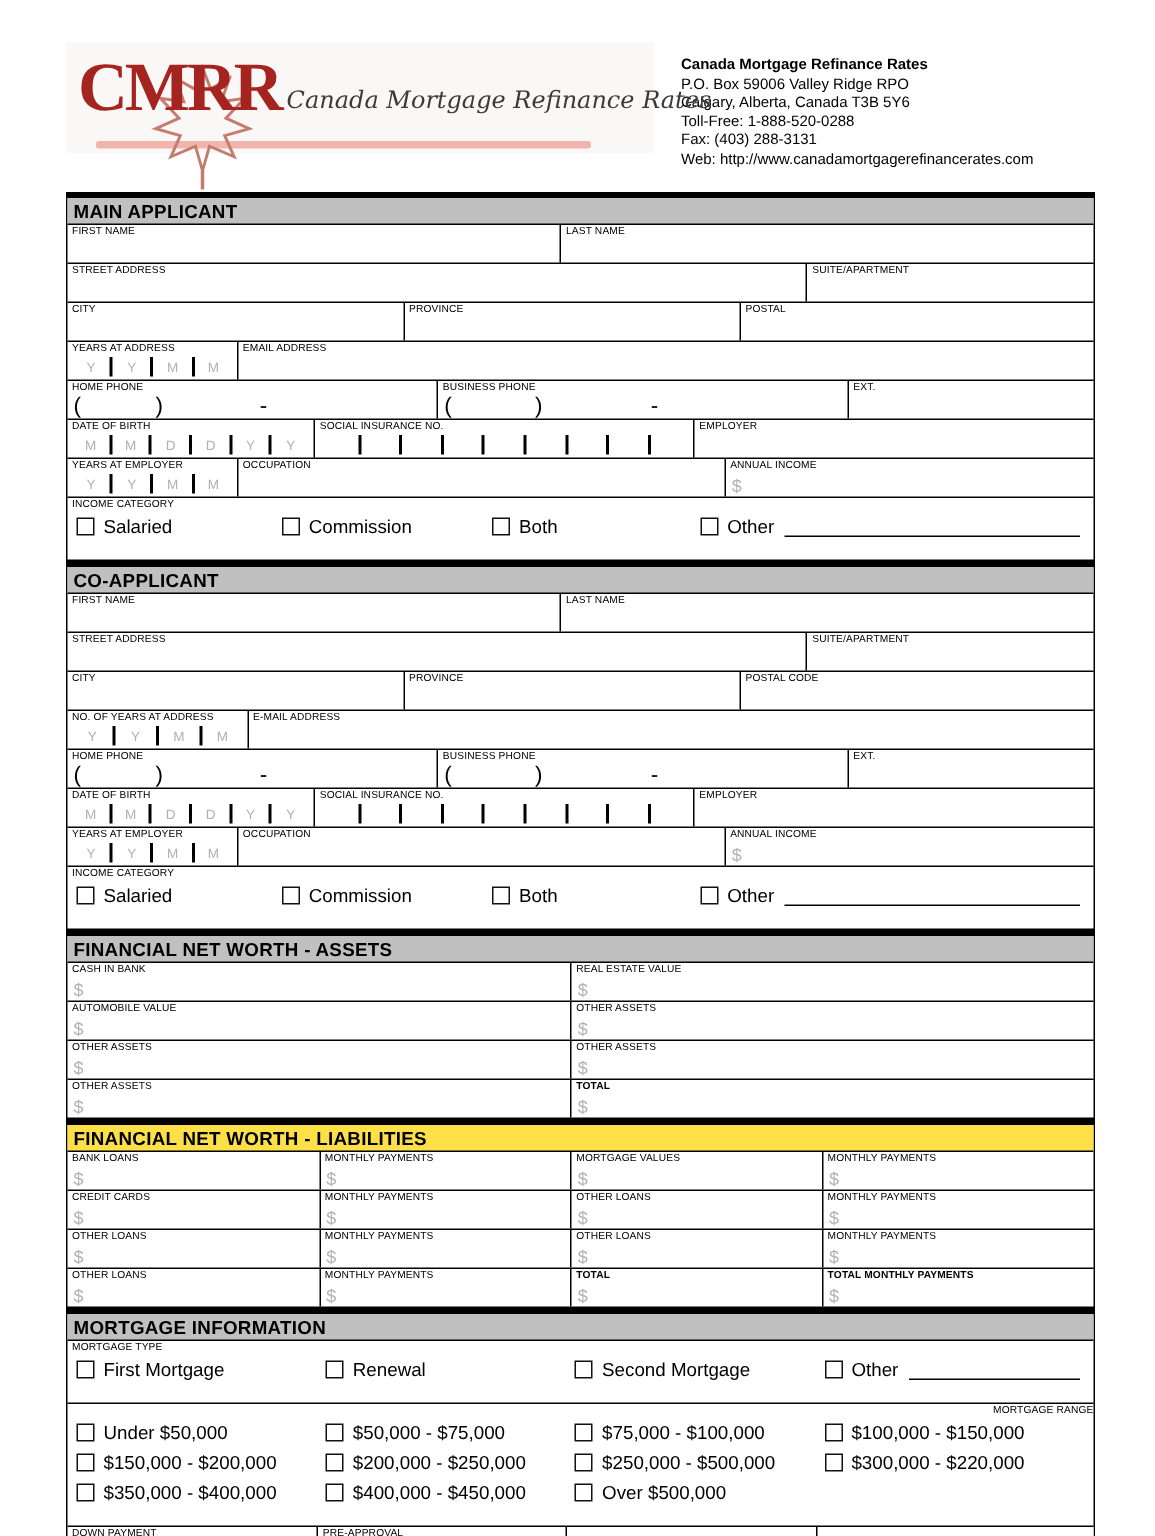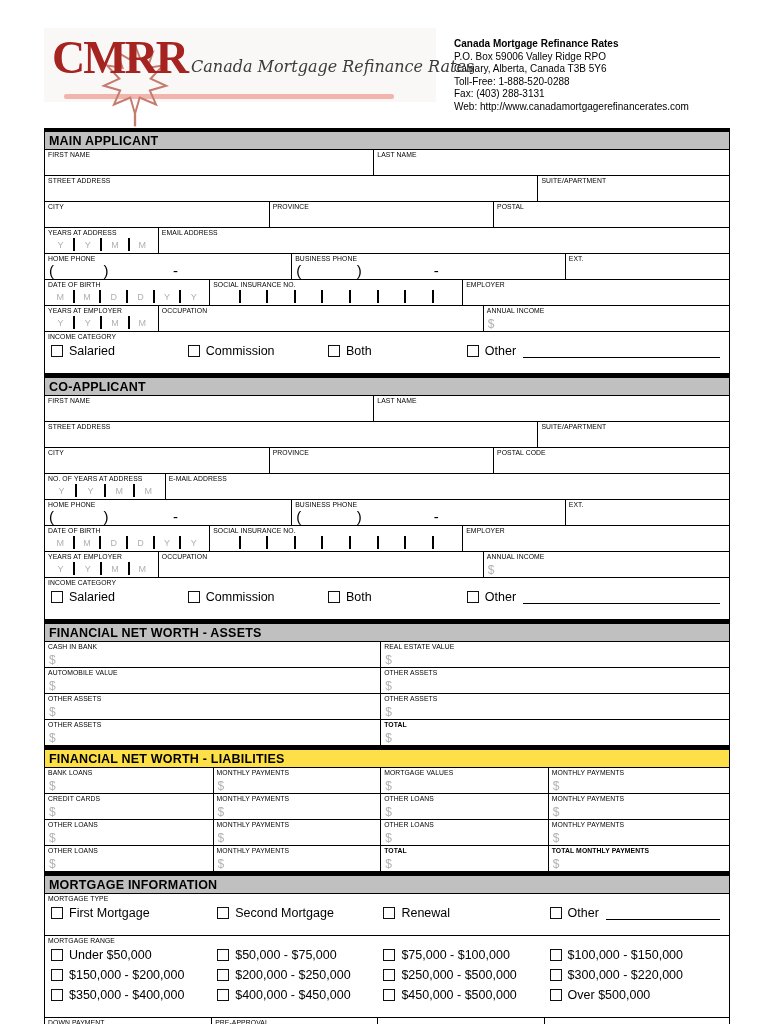--- a/index.html
+++ b/index.html
@@ -590,37 +590,37 @@
             <div class="form-cell t-checkgroup" style="flex: 0 0 100%;">
               <span class="cell-label">MORTGAGE TYPE</span>
               <div class="cg-rows">
                 <div class="check-row">
                   <label class="check-option" style="width: 24.3%;">
                     <span class="checkbox"></span>
                     <span class="opt-label">First Mortgage</span>
                   </label>
                   <label class="check-option" style="width: 24.3%;">
                     <span class="checkbox"></span>
+                    <span class="opt-label">Renewal</span>
+                  </label>
+                  <label class="check-option" style="width: 24.3%;">
+                    <span class="checkbox"></span>
                     <span class="opt-label">Second Mortgage</span>
-                  </label>
-                  <label class="check-option" style="width: 24.3%;">
-                    <span class="checkbox"></span>
-                    <span class="opt-label">Renewal</span>
                   </label>
                   <label class="check-option" style="width: 27.1%;">
                     <span class="checkbox"></span>
                     <span class="opt-label">Other</span>
                     <span class="write-line"></span>
                   </label>
                 </div>
               </div>
             </div>
           </div>
           <div class="form-row auto">
-            <div class="form-cell t-checkgroup" style="flex: 0 0 100%;">
+            <div class="form-cell t-checkgroup" style="flex: 0 0 100%; text-align: right;">
               <span class="cell-label">MORTGAGE RANGE</span>
               <div class="cg-rows">
                 <div class="check-row">
                   <label class="check-option" style="width: 24.3%;">
                     <span class="checkbox"></span>
                     <span class="opt-label">Under $50,000</span>
                   </label>
                   <label class="check-option" style="width: 24.3%;">
                     <span class="checkbox"></span>
                     <span class="opt-label">$50,000 - $75,000</span>
@@ -653,24 +653,20 @@
                   </label>
                 </div>
                 <div class="check-row">
                   <label class="check-option" style="width: 24.3%;">
                     <span class="checkbox"></span>
                     <span class="opt-label">$350,000 - $400,000</span>
                   </label>
                   <label class="check-option" style="width: 24.3%;">
                     <span class="checkbox"></span>
                     <span class="opt-label">$400,000 - $450,000</span>
-                  </label>
-                  <label class="check-option" style="width: 24.3%;">
-                    <span class="checkbox"></span>
-                    <span class="opt-label">$450,000 - $500,000</span>
                   </label>
                   <label class="check-option" style="width: 27.1%;">
                     <span class="checkbox"></span>
                     <span class="opt-label">Over $500,000</span>
                   </label>
                 </div>
               </div>
             </div>
           </div>
           <div class="form-row auto">

